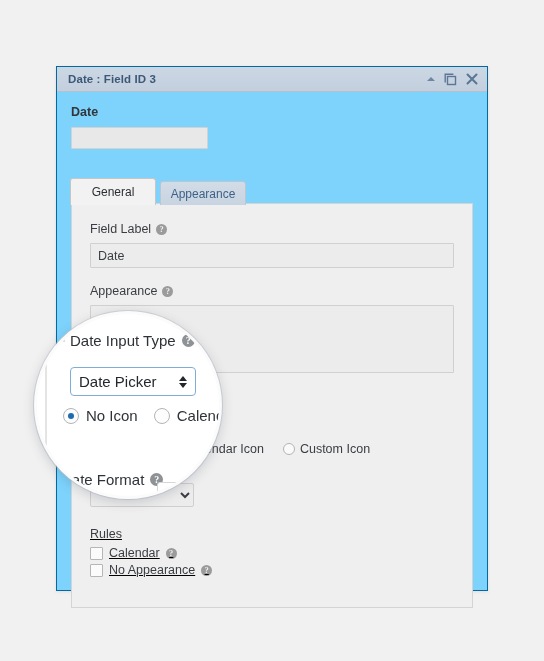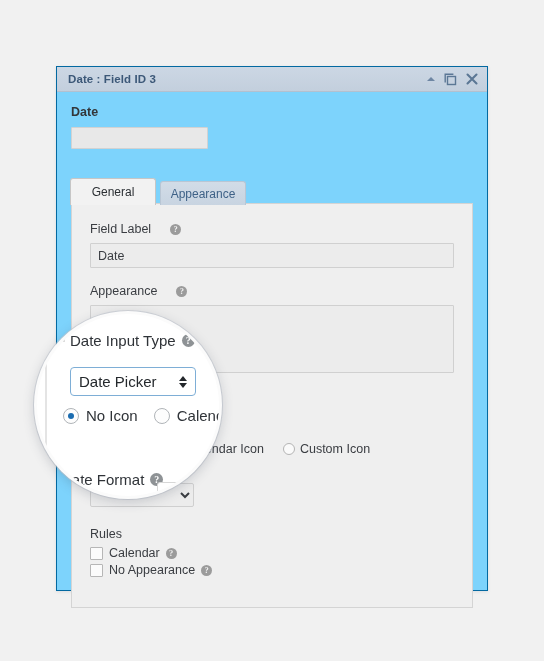--- a/index.html
+++ b/index.html
@@ -143,21 +143,21 @@
   .setting {
     padding: 0 18px;
     margin-bottom: 16px;
   }
   .setting-label {
     font-size: 12.5px;
     color: #3a3d42;
     margin-bottom: 7px;
     display: flex;
     align-items: center;
-    gap: 19px;
+    gap: 5px;
   }
   .help-icon {
     display: inline-block;
     width: 11px;
     height: 11px;
     border-radius: 50%;
     background: #9b9b9b;
     color: #efefef;
     font-size: 8.5px;
     line-height: 11px;
@@ -233,21 +233,21 @@
   .radio.checked::after {
     content: "";
     position: absolute;
     left: 3px; top: 3px;
     width: 4px; height: 4px;
     border-radius: 50%;
     background: #1f6ead;
   }
 
   
-  #rules-block { padding: 0 18px; margin-top: 20px; }
+  #rules-block { padding: 0 18px; margin-top: 20px; text-decoration: underline; }
   .rules-title {
     font-size: 12.5px;
     color: #3a3d42;
     margin-bottom: 5px;
   }
   .check-item {
     display: flex;
     align-items: center;
     gap: 6px;
     font-size: 12.5px;

